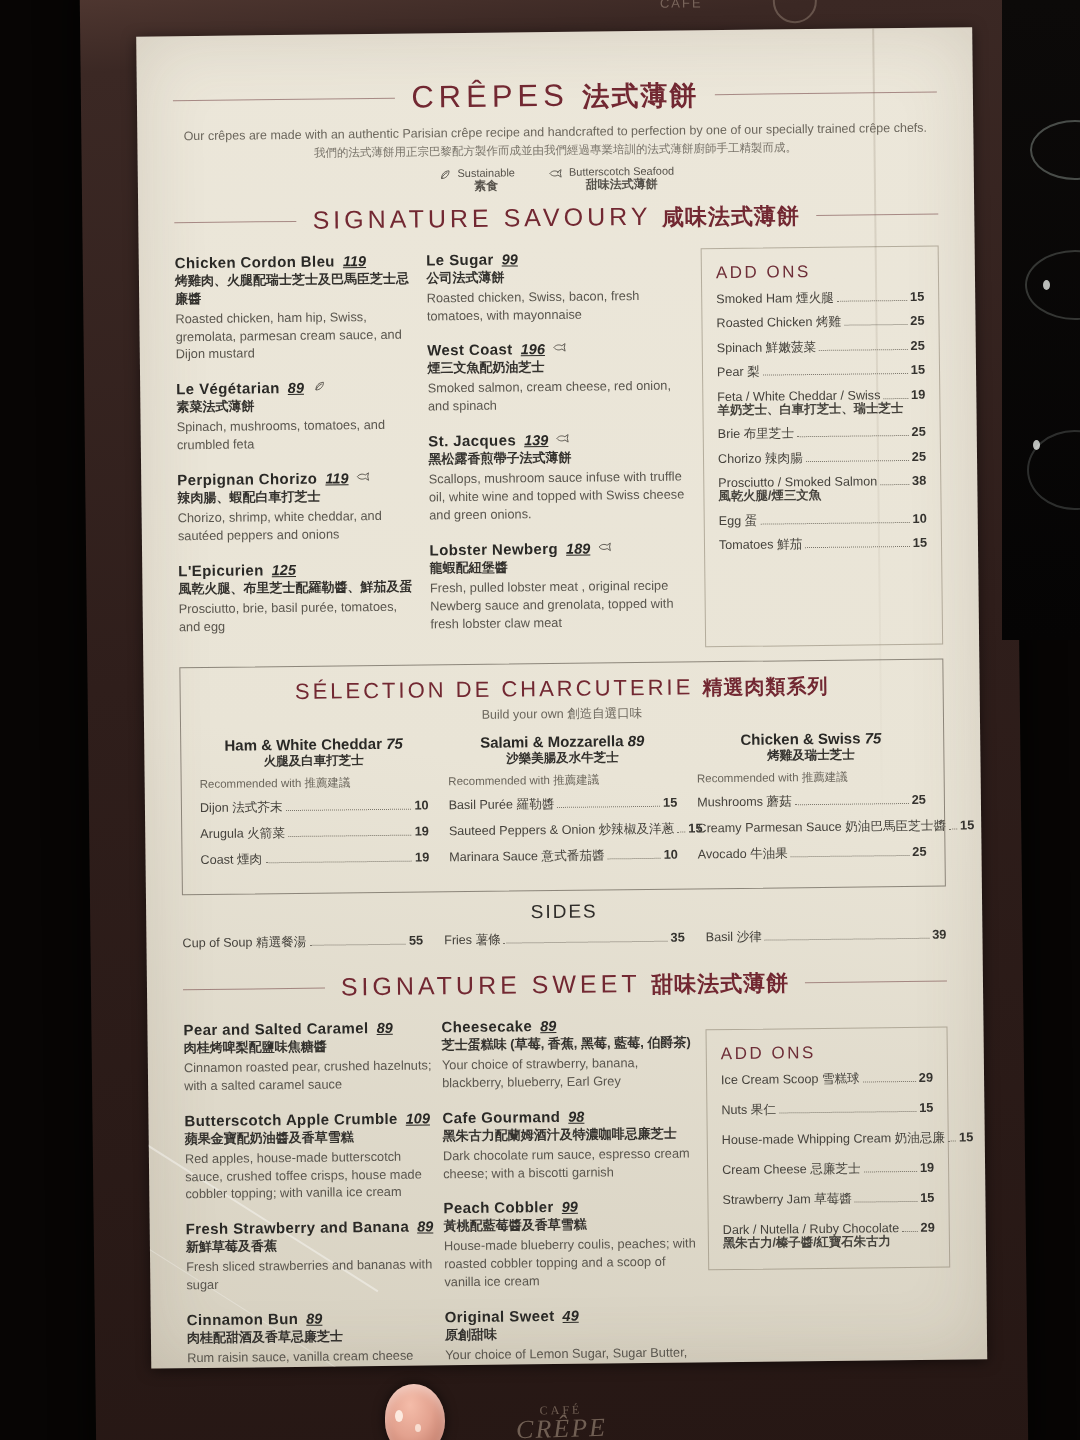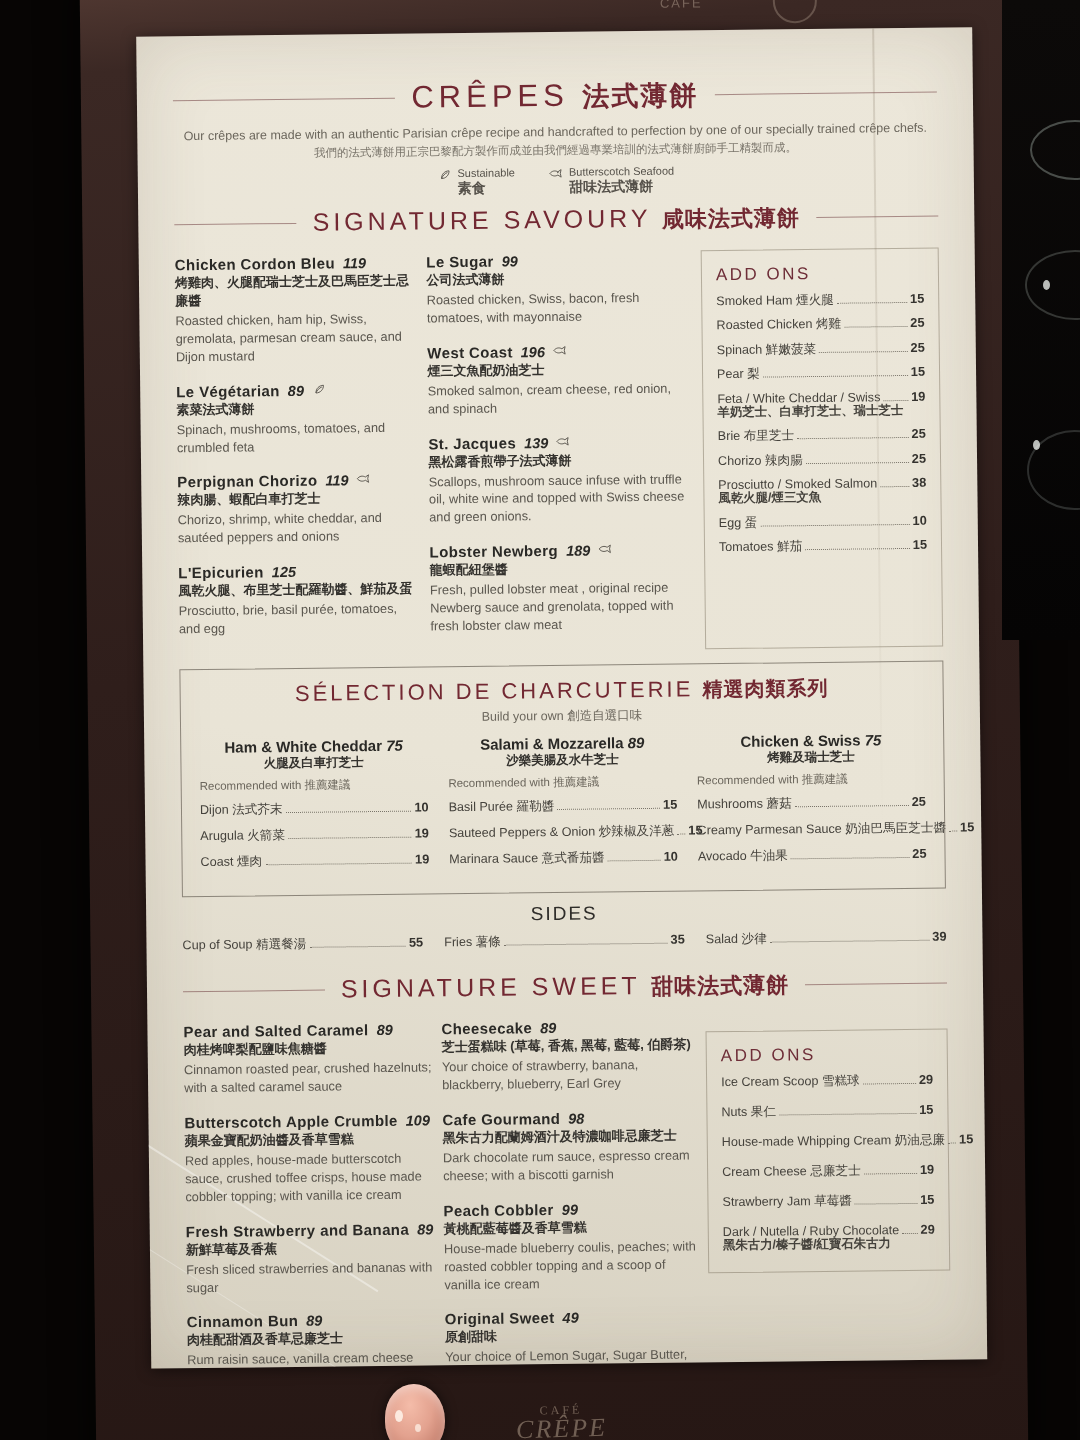--- a/index.html
+++ b/index.html
@@ -51,32 +51,32 @@
   .section-title { font-size:25px; letter-spacing:4px; font-weight:400; white-space:nowrap; }
   .section-title .zh { font-size:22px; letter-spacing:1px; font-weight:700; }
 
   .intro { text-align:center; margin-top:8px; color:#6b665c; font-size:12.5px; line-height:1.55; }
   .intro .zh { font-size:11.5px; color:#79746a; }
 
   .legend { display:flex; justify-content:center; gap:34px; margin:6px 0 10px; }
   .legend-item { display:flex; align-items:flex-start; gap:5px; color:#55514a; }
   .legend-text { display:flex; flex-direction:column; line-height:1.15; }
   .legend-text .en { font-size:11px; }
-  .legend-text .zh { font-size:14px; font-weight:700; text-align:left; }
+  .legend-text .zh { font-size:12px; font-weight:700; text-align:center;font-family:Liberation Serif, serif; }
   .icon-svg { width:15px; height:13px; stroke:#5d5952; fill:none; stroke-width:1.8; flex:none; margin-top:1px; }
 
   
   .three-col { display:flex; justify-content:space-between; margin-top:16px; }
   .colA { width:243px; }
   .colB { width:266px; }
   .colC { width:238px; }
   .dish { margin-bottom:17px; }
   .dish-head { display:flex; align-items:baseline; gap:8px; }
   .dish-name { font-weight:700; font-size:15px; letter-spacing:.4px; color:#2a2926; }
-  .dish-price { font-style:italic; font-weight:700; font-size:14.5px; color:#2a2926; }
+  .dish-price { font-style:italic; font-weight:700; font-size:14.5px; color:#2a2926;text-decoration:underline; }
   .dish-zh { font-weight:700; font-size:13px; color:#34322e; margin-top:1px; }
   .dish-desc { font-size:12.8px; color:#5a564e; line-height:1.4; margin-top:2px; }
 
   
   .addons-box { border:1px solid rgba(135,125,108,.55); padding:14px 14px 10px; }
   .addons-title { font-size:17px; letter-spacing:2.5px; color:#6e2e38; margin-bottom:8px; }
   .leader { display:flex; align-items:baseline; }
   .leader .lbl { font-size:12.6px; color:#45423c; white-space:nowrap; }
   .leader .dots { flex:1; border-bottom:1.6px dotted #7a756a; margin:0 3px 3px; min-width:8px; }
   .leader .prc { font-size:12.8px; font-weight:700; color:#35332f; }
@@ -435,21 +435,21 @@
               <span class="lbl">Cup of Soup 精選餐湯</span>
               <span class="dots"></span>
               <span class="prc">55</span>
             </div>
           <div class="leader">
               <span class="lbl">Fries 薯條</span>
               <span class="dots"></span>
               <span class="prc">35</span>
             </div>
           <div class="leader">
-              <span class="lbl">Salad 沙律</span>
+              <span class="lbl">Basil 沙律</span>
               <span class="dots"></span>
               <span class="prc">39</span>
             </div>
         </div>
       </div>
 
       <div class="rule-title sweet-gap">
         <div class="section-title maroon">
           <span>SIGNATURE SWEET</span>
           <span class="zh">甜味法式薄餅</span>

